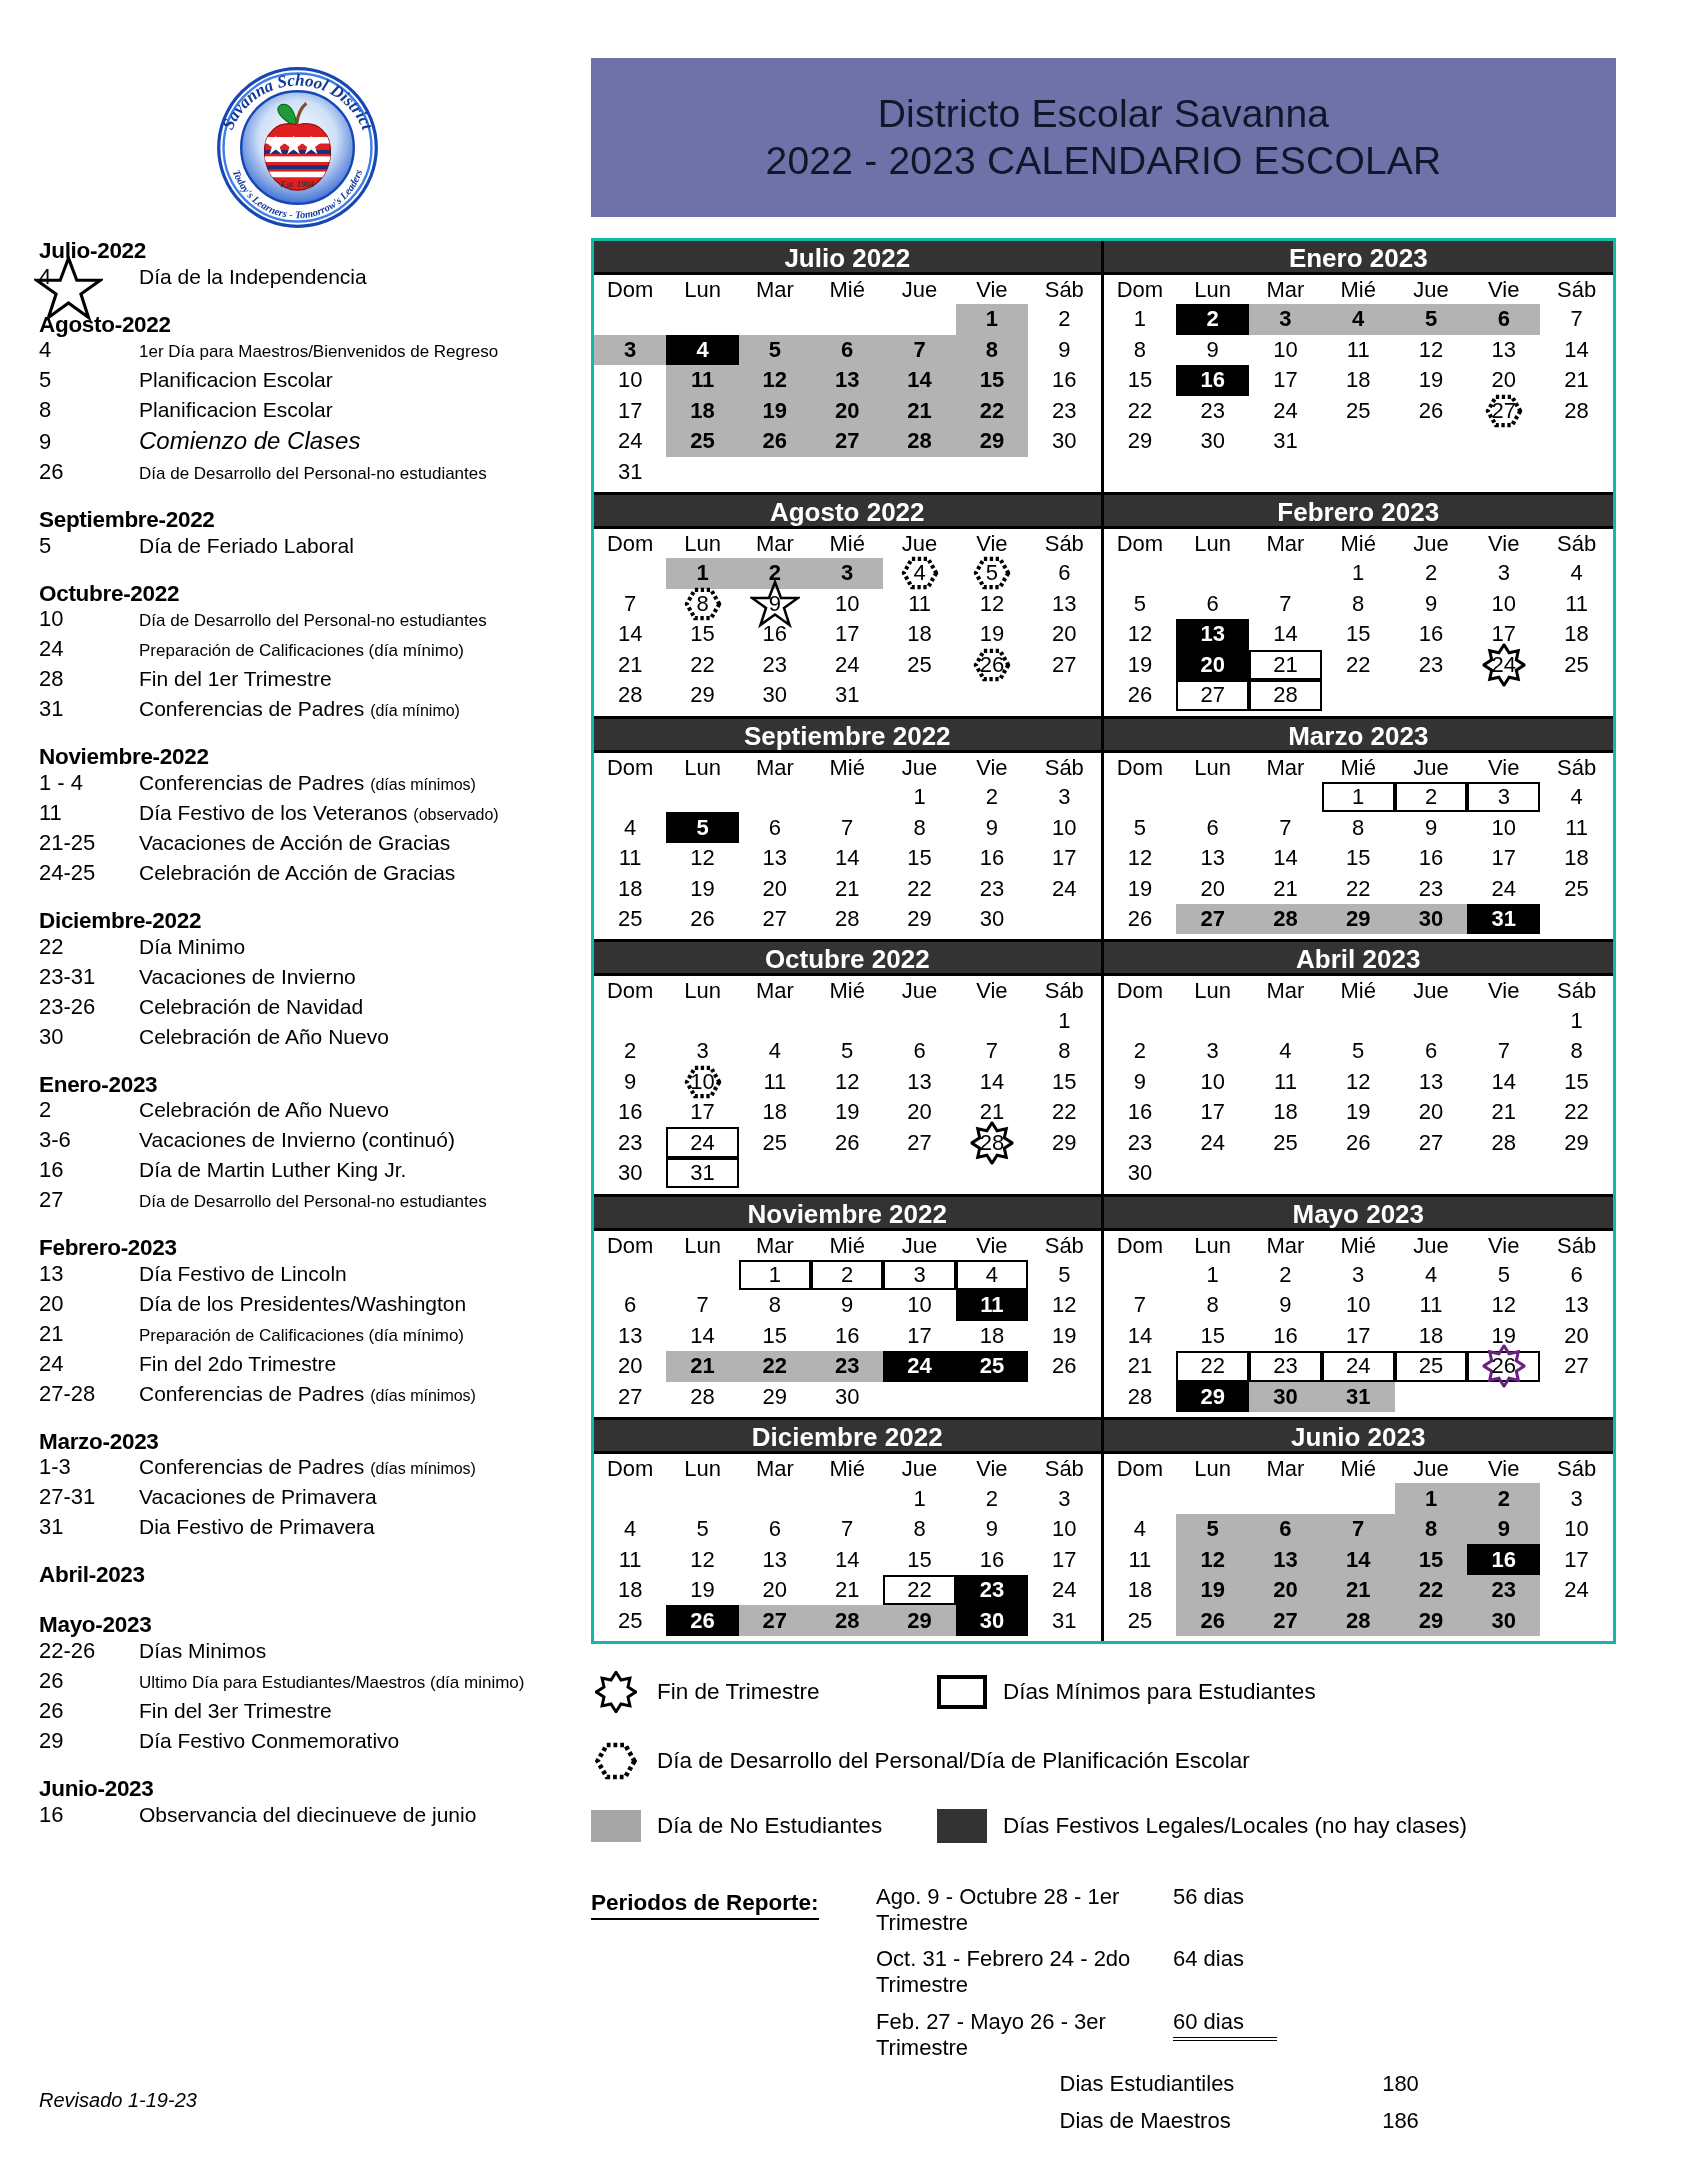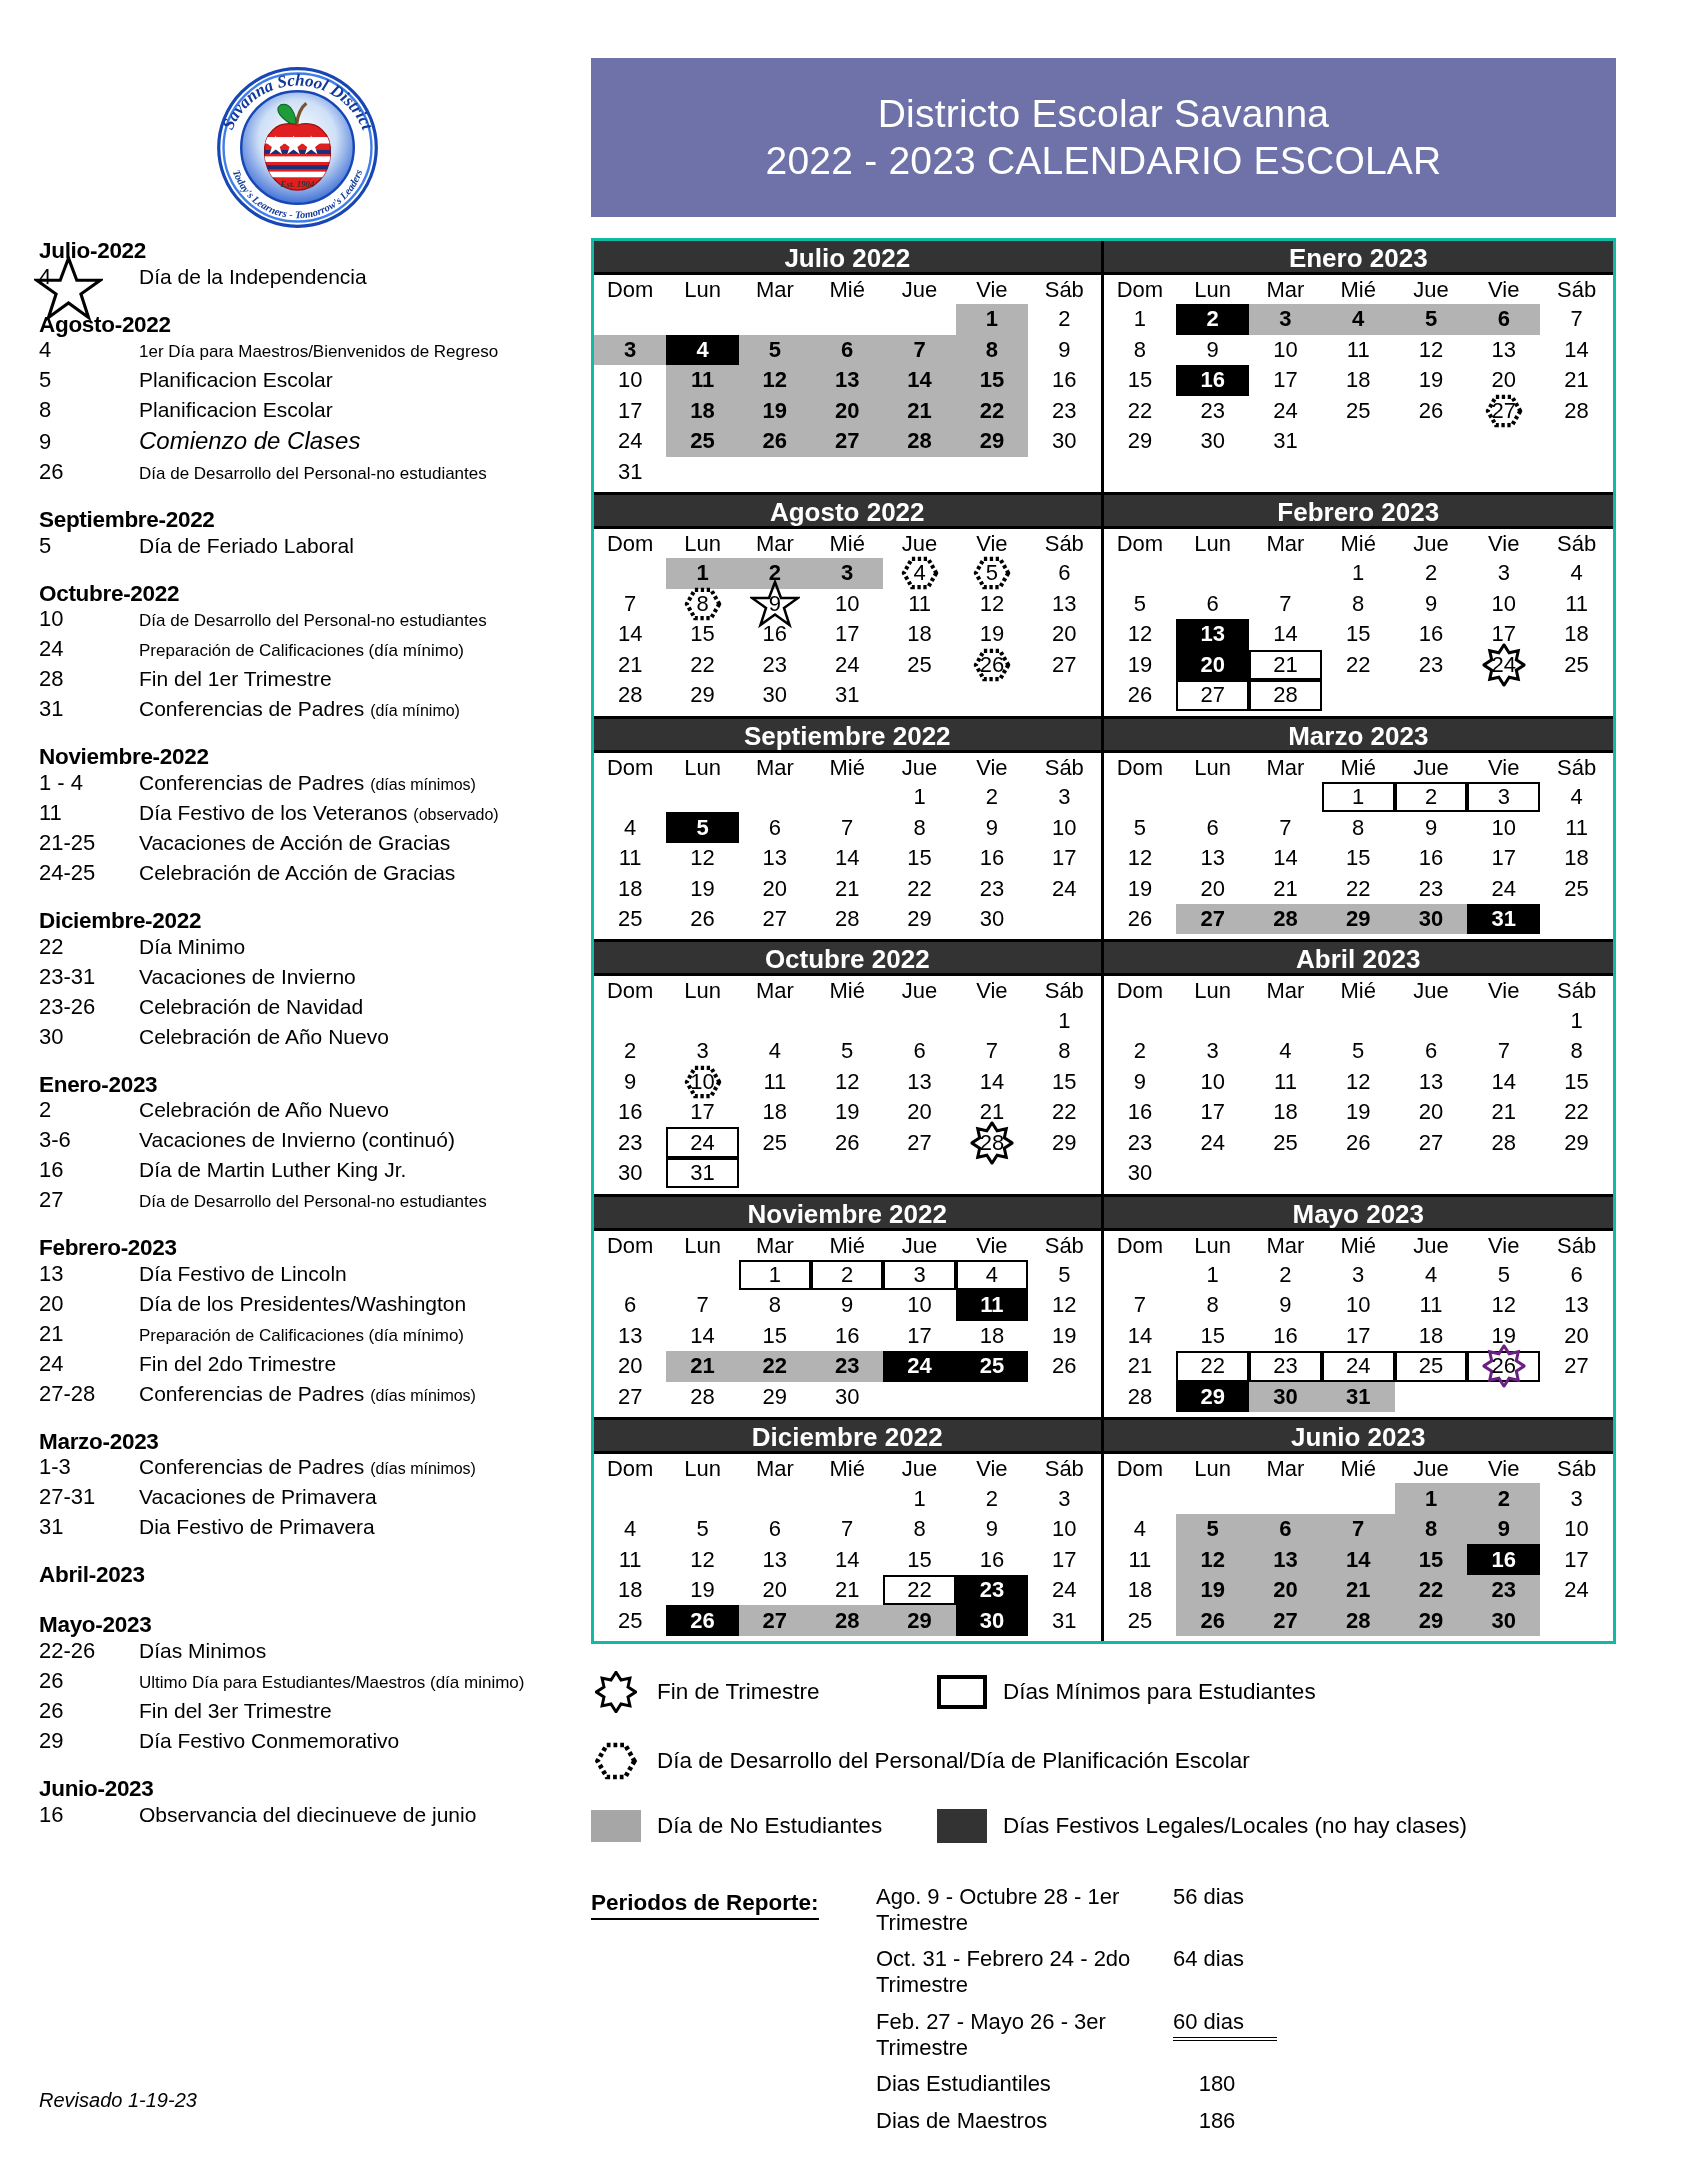--- a/index.html
+++ b/index.html
@@ -17,21 +17,21 @@
   #top-area { position:absolute; left:0; top:0; width:1687px; height:241px; }
 
   #logo-wrap { position:absolute; left:197px; top:47px; width:201px; height:193px; }
   #logo-svg { width:201px; height:193px; display:block; }
 
   #banner {
     position:absolute; left:591px; top:58px; width:1025px; height:159px;
     background:#6E72A8;
     display:flex; flex-direction:column; align-items:center; justify-content:center;
   }
-  .banner-line { color:#ffffff; font-size:39px; line-height:1.18; white-space:nowrap; letter-spacing:0.2px; }
+  .banner-line { color:#0f172a; font-size:39px; line-height:1.18; white-space:nowrap; letter-spacing:0.2px; }
 
   
   #sidebar { position:absolute; left:39px; top:238px; width:554px; }
   .mon-group { margin-bottom:0; }
   .mon-head { font-size:22.5px; font-weight:bold; letter-spacing:-0.3px; margin-top:24px; margin-bottom:1.6px; }
   .mon-group:first-child .mon-head { margin-top:0; }
   .ev-row { display:flex; align-items:baseline; line-height:1.0; margin-bottom:8px; }
   .ev-date { width:100px; flex:0 0 100px; font-size:22px; }
   .ev-desc { font-size:21px; }
   .ev-desc.small { font-size:17px; }
@@ -87,21 +87,21 @@
   
   #periods { position:absolute; left:591px; top:1884px; width:1037px; }
   #periods-title {
     position:absolute; left:0; top:6.4px; font-size:22.5px; font-weight:bold;
     border-bottom:2.4px solid #000; padding-bottom:1.6px;
   }
   .per-row { display:flex; align-items:baseline; margin-left:285px; margin-bottom:10.4px; }
   .per-label { width:297px; flex:0 0 297px; font-size:22px; }
   .per-val { font-size:22px; width:104px; text-align:left; }
   .per-val.ruled { border-bottom:4.8px double #000; padding-bottom:2.4px; display:inline-block; }
-  .per-row.tot { margin-top:4.8px; }
+  .per-row.tot { margin-top:4.8px;justify-content:center; }
   .per-row.tot .per-val { text-align:center; width:88px; }
 </style>
 </head>
 <body>
 
 <div id="top-area">
 
   <div id="logo-wrap">
     <svg id="logo-svg" viewBox="0 0 250 240">
       <defs>

